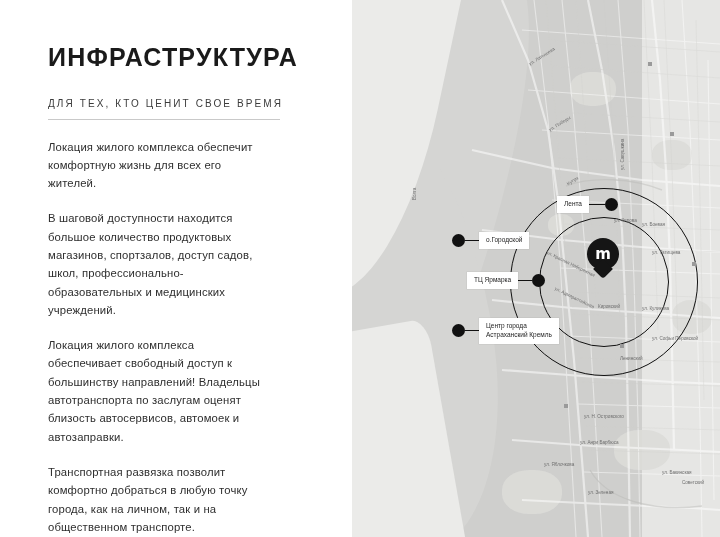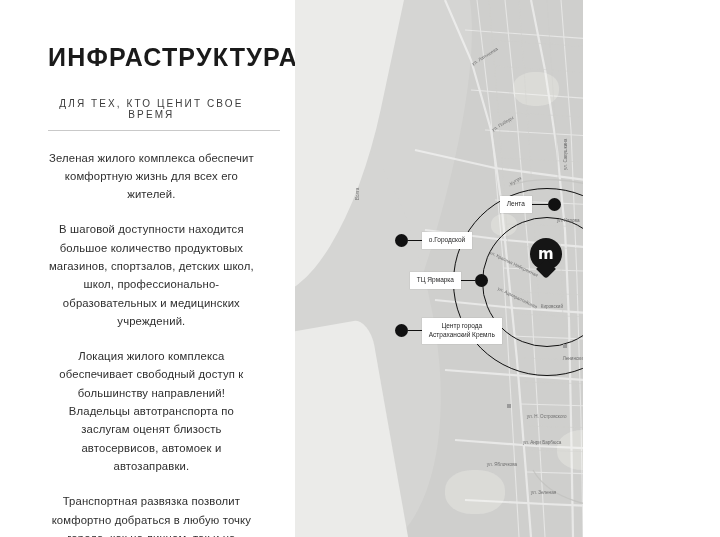--- a/index.html
+++ b/index.html
@@ -8,25 +8,24 @@
     background: #ffffff;
   }
   body {
     width: 720px;
     height: 537px;
     overflow: hidden;
     font-family: "Liberation Sans", sans-serif;
   }
   .page {
     position: relative;
-    width: 583px;
+    width: 720px;
     height: 537px;
     background: #ffffff;
     display: flex;
-    text-align: center;
   }
   
   .left-panel {
     position: relative;
     width: 352px;
     height: 537px;
     background: #ffffff;
     box-sizing: border-box;
     padding: 44px 40px 0 48px;
     overflow: hidden;
@@ -258,22 +257,22 @@
 </style>
 </head>
 <body>
 
 <div class="page">
 
   <div class="left-panel">
     <h1 class="title">ИНФРАСТРУКТУРА</h1>
     <div class="subtitle">ДЛЯ ТЕХ, КТО ЦЕНИТ СВОЕ ВРЕМЯ</div>
     <div class="rule"></div>
-    <p class="para">Зеленая жилого комплекса обеспечит комфортную жизнь для всех его жителей.</p>
-    <p class="para">В шаговой доступности находится большое количество продуктовых магазинов, спортзалов, детских школ, школ, профессионально-образовательных и медицинских учреждений.</p>
+    <p class="para">Локация жилого комплекса обеспечит комфортную жизнь для всех его жителей.</p>
+    <p class="para">В шаговой доступности находится большое количество продуктовых магазинов, спортзалов, доступ садов, школ, профессионально-образовательных и медицинских учреждений.</p>
     <p class="para">Локация жилого комплекса обеспечивает свободный доступ к большинству направлений! Владельцы автотранспорта по заслугам оценят близость автосервисов, автомоек и автозаправки.</p>
     <p class="para">Транспортная развязка позволит комфортно добраться в любую точку города, как на личном, так и на общественном транспорте.</p>
   </div>
 
 
   <div class="map-panel">
     <div class="map-bg"></div>
 
     <div class="river">
       <div class="river-a"></div>

